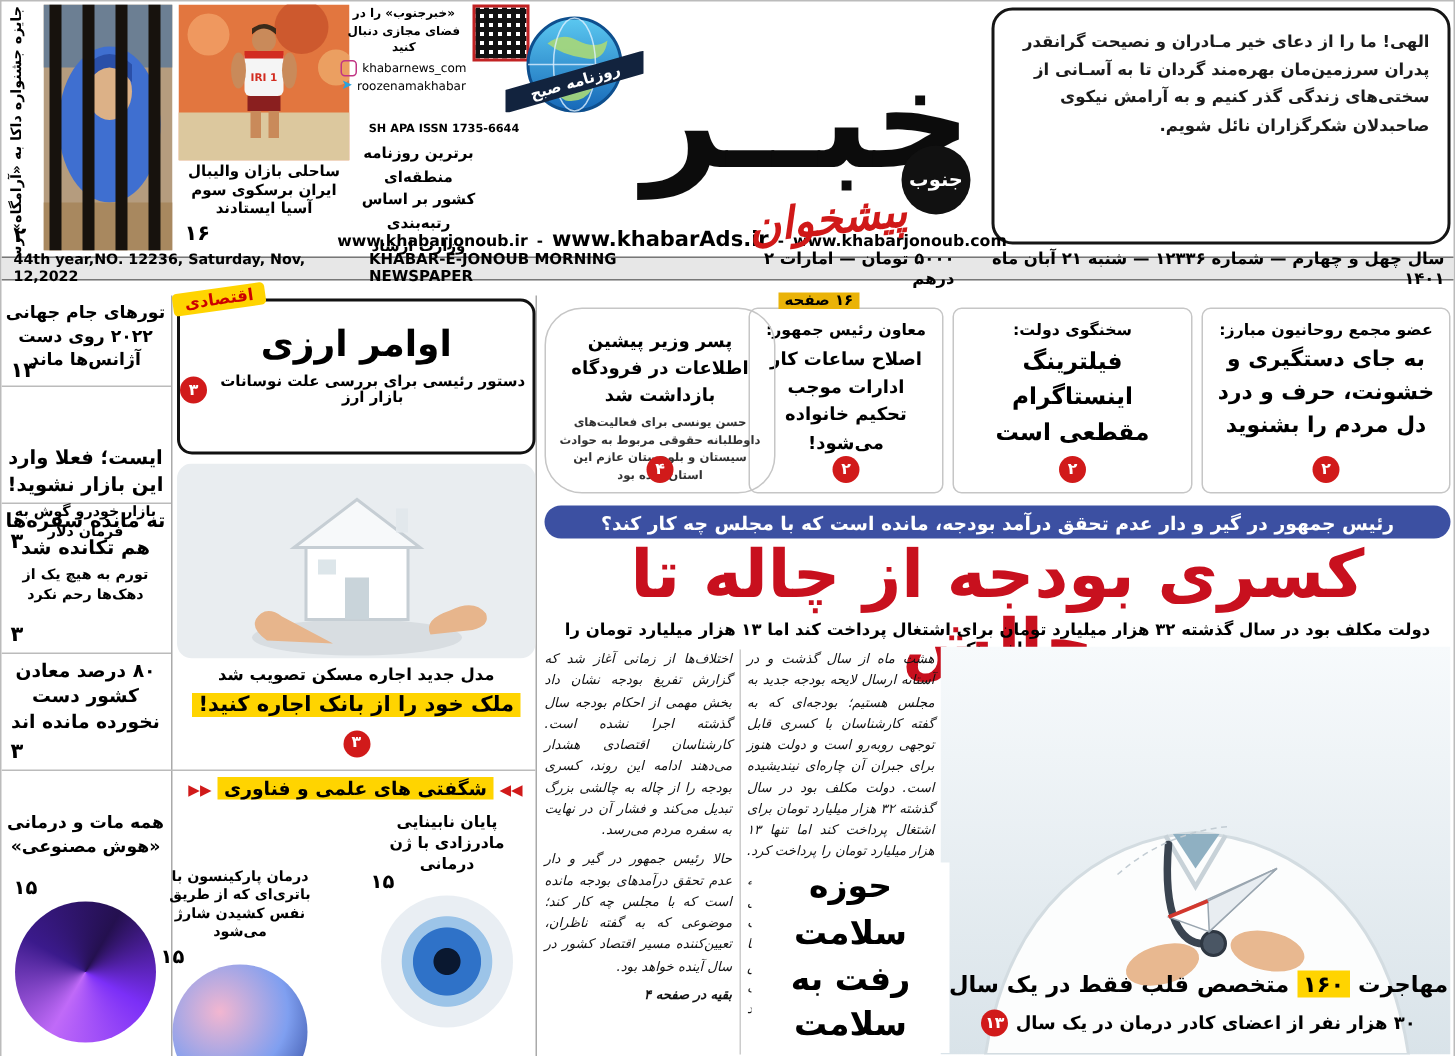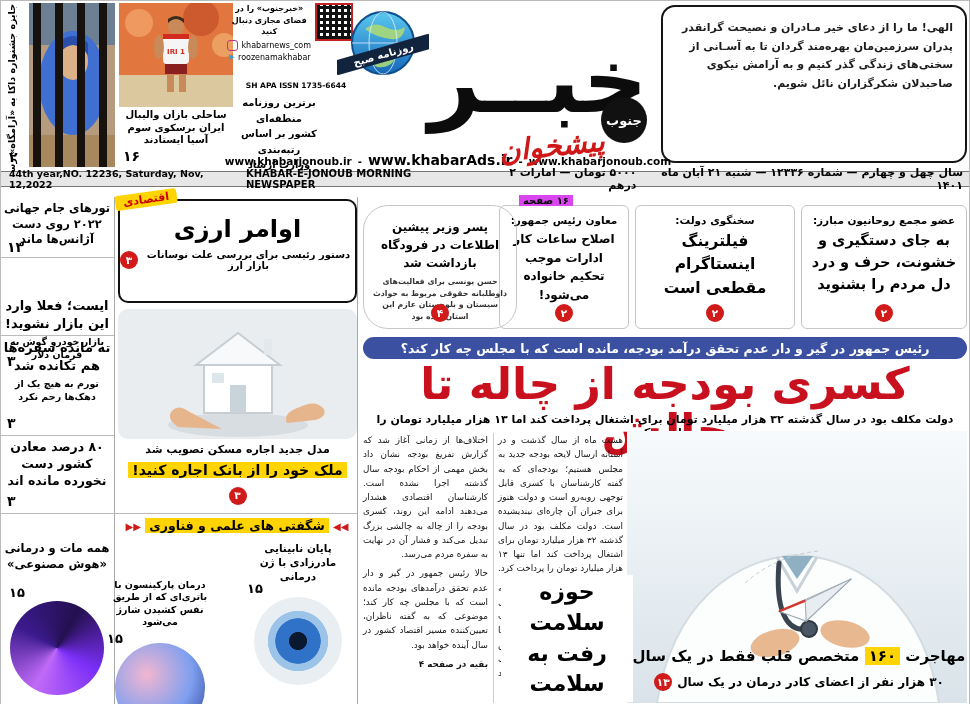--- a/index.html
+++ b/index.html
@@ -40,21 +40,21 @@
 
   .websites{left:232px;top:151px;width:430px;display:flex;direction:ltr;align-items:baseline;justify-content:center;gap:6px;font-weight:900;}
   .site-a,.site-c{font-size:10.5px;}
   .site-b{font-size:14px;}
   .site-sep{font-size:10px;}
 
   .date-bar{left:0;top:170px;width:970px;height:16px;background:#e7e7e7;border-top:1px solid #777;border-bottom:1px solid #777;box-sizing:border-box;display:flex;direction:ltr;align-items:center;justify-content:space-between;padding:0 8px;}
   .db-en-date{font-size:9.5px;font-weight:600;}
   .db-en-name{font-size:10px;font-weight:800;}
   .db-price,.db-fa-date{font-size:11px;font-weight:800;direction:rtl;}
-  .pages-count{left:518px;top:194px;font-size:10px;font-weight:800;background:#d946ef;padding:0 4px;z-index:2;}
+  .pages-count{left:518px;top:194px;font-size:10px;font-weight:800;background:#eab308;padding:0 4px;z-index:2;}
 
   
   .vline{width:1px;background:#aaa;top:196px;height:508px;}
   .v1{left:113px;}.v2{left:356px;}
   .sb-div{left:0;width:113px;height:1px;background:#bbb;}
   .d1{top:256px;}.d2{top:334px;}.d3{top:434px;}.d4{top:512px;width:356px;}
 
   
   .sb{left:2px;width:108px;text-align:center;}
   .sb .t{font-weight:900;line-height:1.35;}
@@ -107,21 +107,21 @@
   .hl4 .hl-title{font-size:12px;line-height:1.5;}
   .hl-sub{font-size:7.8px;font-weight:600;color:#333;margin-top:4px;line-height:1.5;}
   .hl-badge{position:absolute;bottom:6px;left:50%;transform:translateX(-50%);}
   .rnum{display:inline-flex;align-items:center;justify-content:center;width:18px;height:18px;border-radius:50%;background:#d11a1a;color:#fff;font-size:10.5px;font-weight:800;flex:none;}
 
   
   .kicker-bar{left:362px;top:336px;width:604px;height:22px;background:#3c50a2;border-radius:12px;color:#fff;font-size:12.5px;font-weight:800;display:flex;align-items:center;justify-content:center;}
   .main-h{left:362px;top:360px;width:604px;text-align:center;font-size:44px;font-weight:900;color:#c8101e;line-height:1.05;}
   .main-sub{left:362px;top:412px;width:604px;text-align:center;font-size:11px;font-weight:900;}
   .body-cols{left:362px;top:432px;width:260px;height:270px;column-count:2;column-gap:10px;column-rule:1px solid #ccc;font-size:8.8px;line-height:1.62;text-align:justify;color:#111;}
-  .body-cols p{margin:0 0 5px;}
+  .body-cols p{margin:0 0 5px;font-style:italic;}
   .continued{font-weight:900;}
 
   
   .doctor{left:626px;top:430px;width:340px;height:272px;}
   .health-head{left:500px;top:574px;width:132px;background:#fff;text-align:center;font-size:22px;font-weight:900;line-height:1.4;z-index:3;padding:2px 0;}
   .hc1{left:630px;top:646px;width:336px;text-align:center;font-size:15px;font-weight:900;z-index:3;}
   .hc2{left:630px;top:672px;width:336px;text-align:center;font-size:12px;font-weight:800;z-index:3;display:flex;align-items:center;justify-content:center;gap:5px;}
 </style>
 </head>
 <body>

